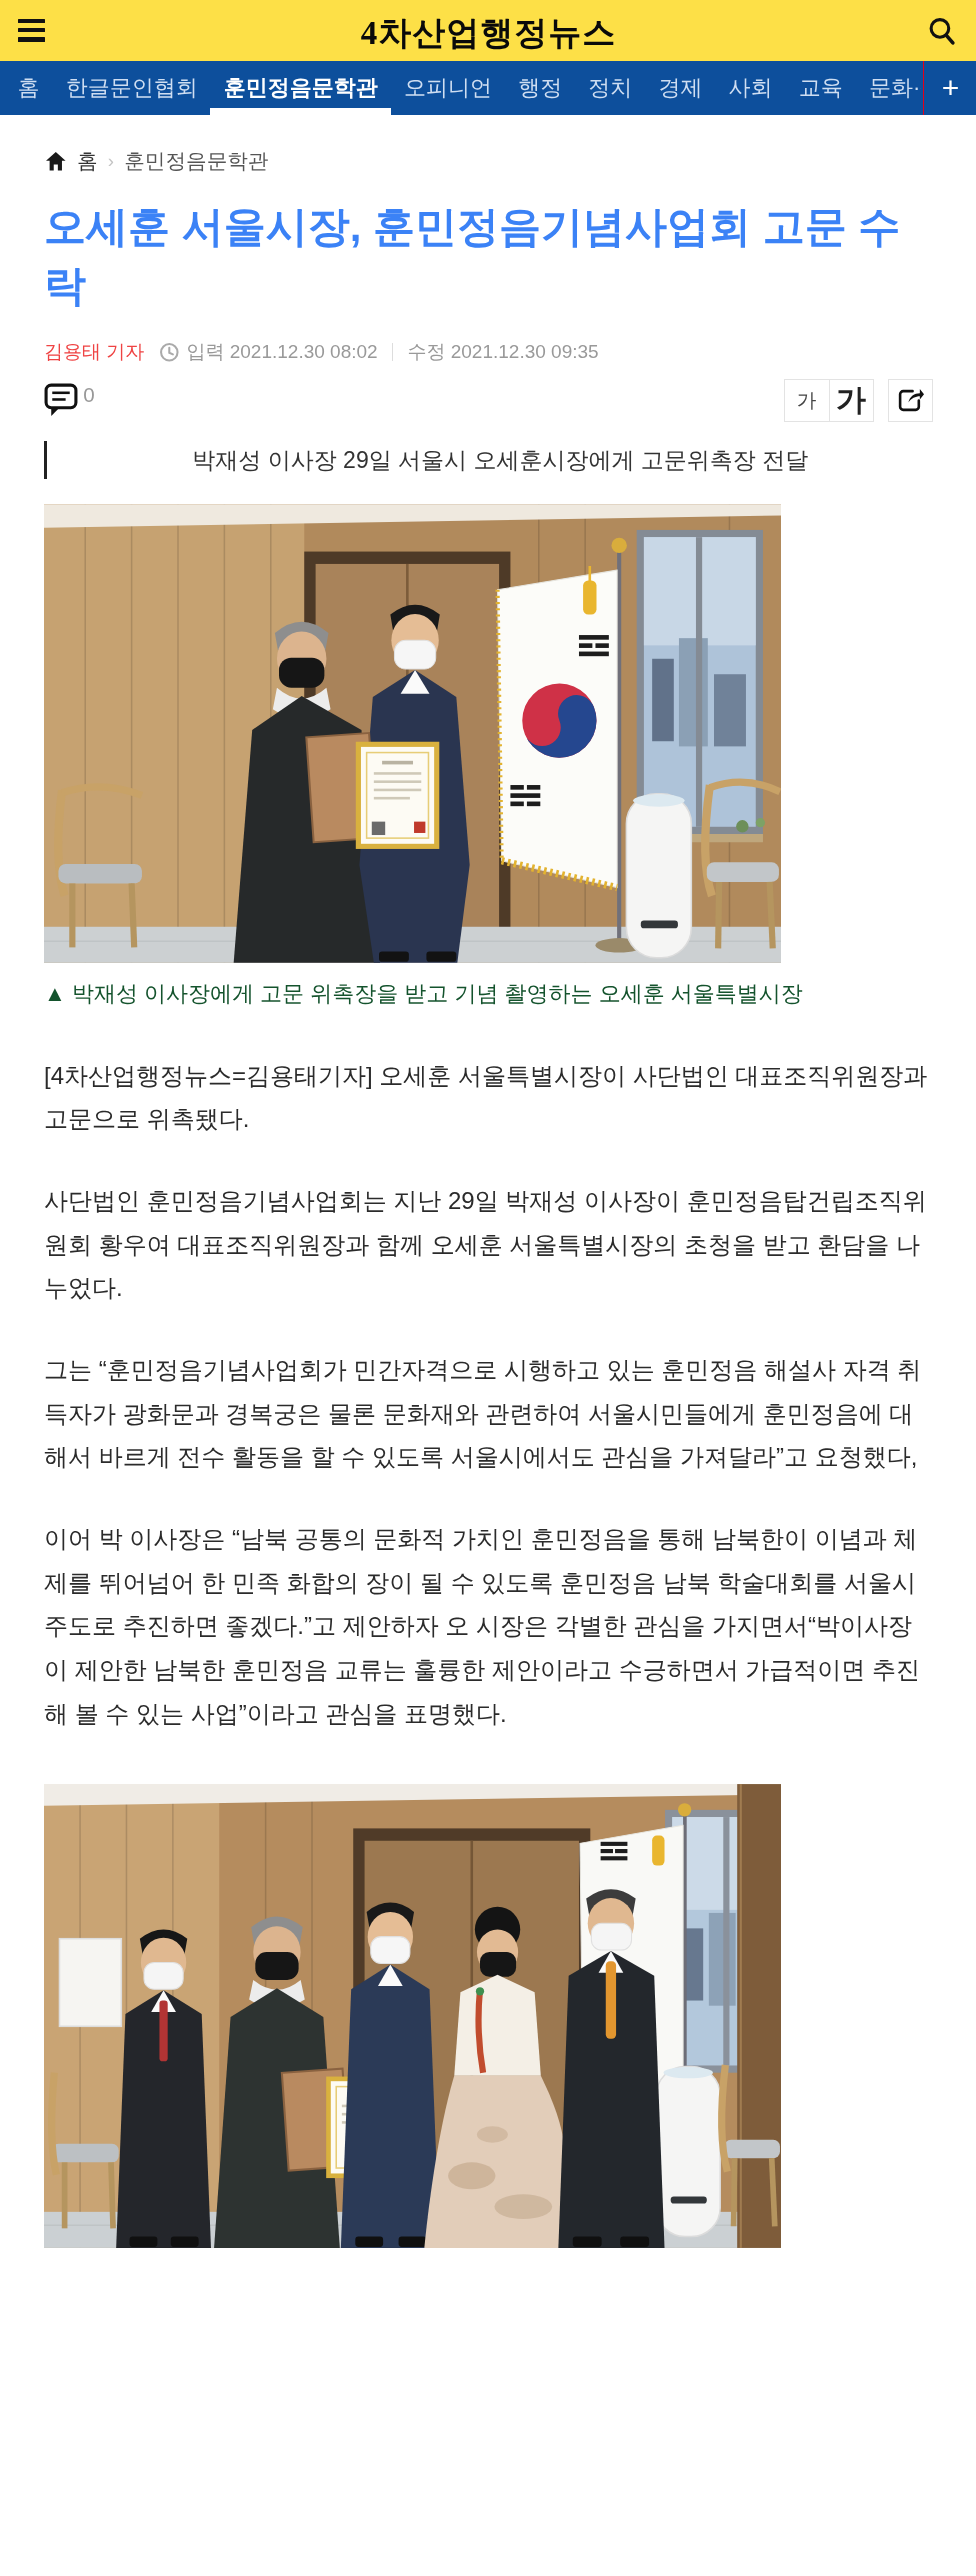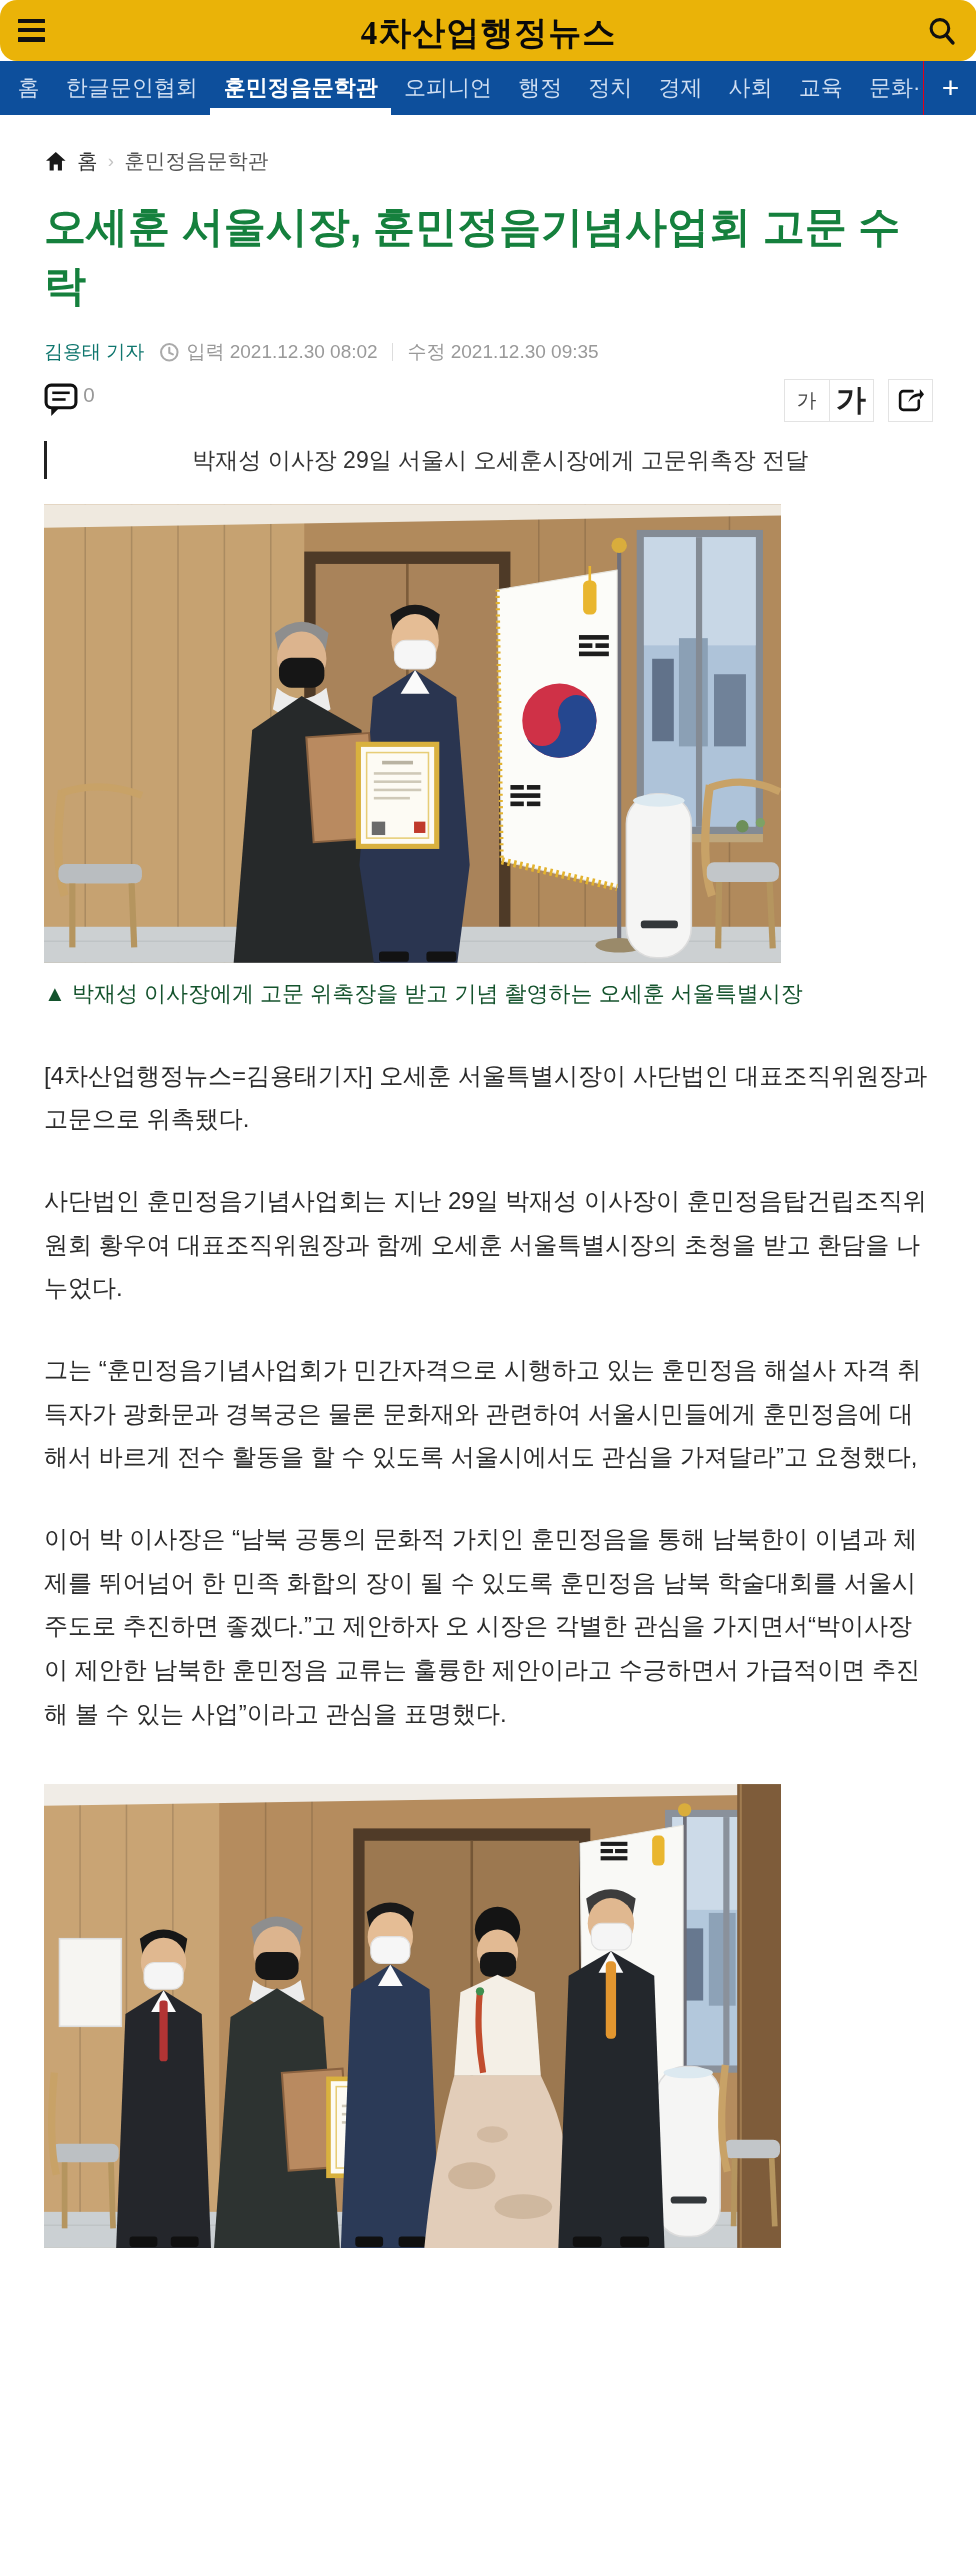--- a/index.html
+++ b/index.html
@@ -2,44 +2,44 @@
 <html lang="ko" style="font-size:8.2px"><head>
 <meta charset="utf-8">
 <style>
   * { margin:0; padding:0; box-sizing:border-box; }
   html,body { background:#ffffff; }
   .page {
     position:relative; width:977px; height:2960px; overflow:hidden;
     background:#fff; font-family:"Liberation Sans","DejaVu Sans",sans-serif; color:#222;
   }
   
-  .topbar { position:relative; height:61px; background:#eab308;border-radius:17px; }
+  .topbar { position:relative; height:61px; background:#fde047; }
   .hamburger { position:absolute; left:17.5px; top:18.5px; width:27px; height:23px; display:flex; flex-direction:column; justify-content:space-between; cursor:pointer; }
   .hamburger span { display:block; height:4.6px; background:#111; border-radius:0.5px; }
   .logo { position:absolute; left:0; right:0; top:11.3px; text-align:center;
     font-family:"Liberation Serif","DejaVu Serif",serif; font-weight:700; font-size:33px; color:#0a0a0a; letter-spacing:1px; }
   .search-btn { position:absolute; right:19.6px; top:15.5px; width:30px; height:30px; cursor:pointer; }
   
   .nav { position:relative; height:54px; background:#0d4f9c; overflow:hidden; }
   .nav-items { position:absolute; left:17.5px; right:56px; top:0; bottom:0; display:flex; justify-content:space-between; align-items:center; overflow:hidden; }
   .nav-item { position:relative; height:100%; display:flex; align-items:center; font-size:22px; color:#cfdef2; white-space:nowrap; cursor:pointer; }
   .nav-item.active { color:#fff; font-weight:700; }
   .nav-item.active::after { content:""; position:absolute; left:-13.4px; right:-13.4px; bottom:0; height:6.7px; background:#fff; }
   .nav-item.clip { max-width:52px; overflow:hidden; }
   .nav-more { position:absolute; right:0; top:0; bottom:0; width:54px; border-left:1.5px solid #e60018; display:flex; align-items:center; justify-content:center; color:#fff; font-size:30px; font-weight:300; cursor:pointer; }
   
   .breadcrumb { display:flex; align-items:center; gap:10.3px; margin:32px 0 0 45px; font-size:20.6px; }
   .breadcrumb .home-label { color:#333; cursor:pointer; }
   .breadcrumb .sep { color:#c4c4c4; font-size:18.5px; }
   .breadcrumb .current { color:#555; cursor:pointer; }
   
-  .headline { margin:21.6px 44px 0; width:888px; font-size:42px; line-height:1.42; font-weight:700; color:#15803d; word-break:break-all; }
+  .headline { margin:21.6px 44px 0; width:888px; font-size:42px; line-height:1.42; font-weight:700; color:#3b82f6; word-break:break-all; }
   
   .byline { display:flex; align-items:center; margin:23px 44px 0; font-size:19px; color:#999; }
-  .byline .reporter { color:#0f766e; margin-right:14.4px; }
+  .byline .reporter { color:#ef4444; margin-right:14.4px; }
   .byline .clock { margin-right:7.2px; }
   .byline .divider { width:1px; height:17.5px; background:#ddd; margin:0 14.4px; }
   
   .tools { display:flex; justify-content:space-between; align-items:center; margin:9.3px 44px 0; height:52px; }
   .comment-chip { display:flex; align-items:flex-start; gap:5.2px; cursor:pointer; }
   .comment-count { font-size:20.6px; color:#999; margin-top:1px; }
   .tools-right { display:flex; align-items:center; }
   .font-box { display:flex; border:1px solid #e3e3e3; background:#fff; height:43px; }
   .font-cell { width:44px; display:flex; align-items:center; justify-content:center; cursor:pointer; }
   .font-cell.small { font-size:19.6px; color:#444; }

